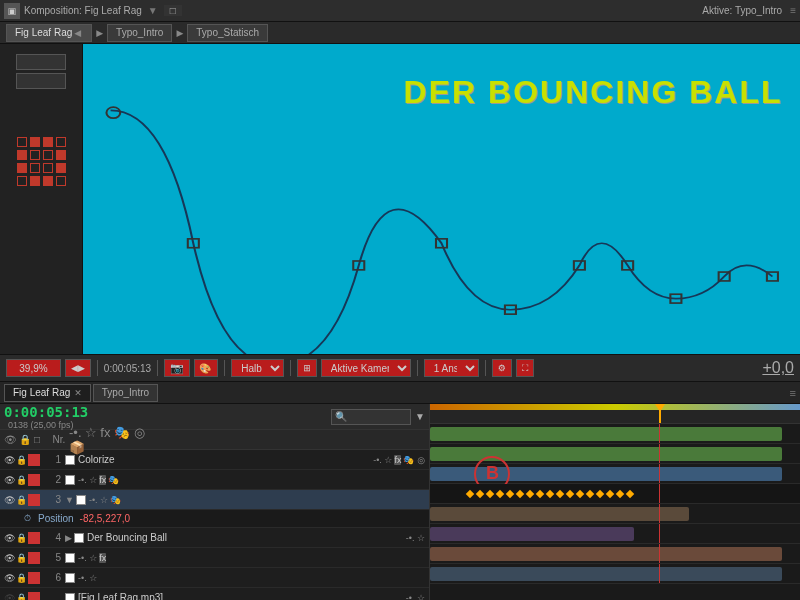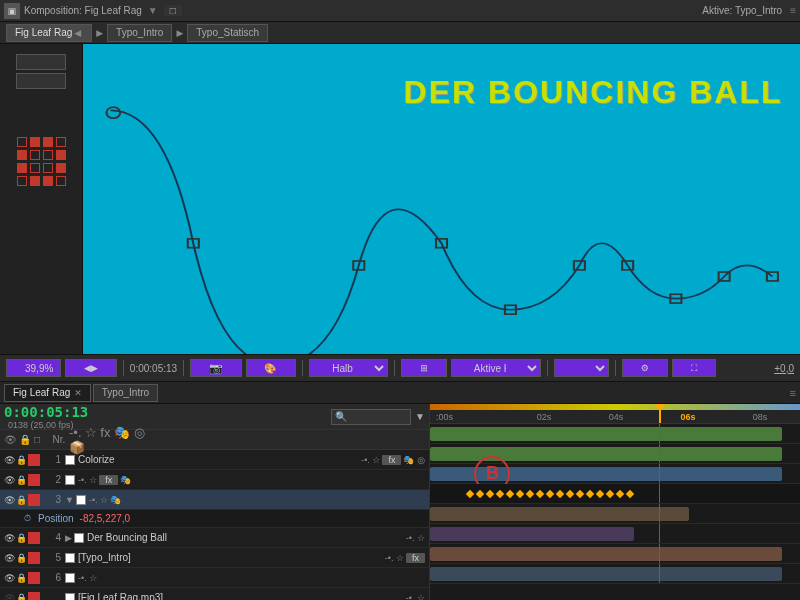--- a/index.html
+++ b/index.html
@@ -123,25 +123,25 @@
       display: flex;
       align-items: center;
       padding: 0 6px;
       gap: 4px;
       border-top: 1px solid #111;
       border-bottom: 1px solid #111;
       font-size: 10px;
     }
     .preview-toolbar select, .preview-toolbar button {
       height: 18px;
-      background: #6d28d9;
+      background: #b91c1c;
       color: #ccc;
       border: 1px solid #555;
       font-size: 10px;
-      padding: 0 18px;
+      padding: 0 5px;
       cursor: pointer;
     }
     .toolbar-divider {
       width: 1px;
       height: 16px;
       background: #555;
       margin: 0 2px;
     }
     .toolbar-label {
       color: #aaa;
@@ -255,21 +255,21 @@
       font-size: 10px;
       cursor: pointer;
     }
     .layer-row.selected { background: #2e3d4f; }
 
     .layer-color { width: 12px; height: 12px; margin-right: 3px; flex-shrink: 0; }
     .layer-num { width: 18px; text-align: right; margin-right: 4px; color: #888; }
     .layer-name-text { flex: 1; color: #ccc; }
     .layer-name-text.selected-layer { color: #ffcc00; font-weight: bold; }
     .layer-fx-icons { display: flex; gap: 2px; align-items: center; }
-    .fx-tag { font-size: 9px; background: #555; padding: 0 6px; color: #ccc; border-radius: 1px; }
+    .fx-tag { font-size: 9px; background: #555; padding: 0 0; color: #ccc; border-radius: 1px; }
     .layer-sub-row {
       height: 18px;
       display: flex;
       align-items: center;
       padding: 0 4px 0 24px;
       border-bottom: 1px solid #2a2a2a;
       background: #1a1a1a;
       font-size: 10px;
     }
     .sub-label { color: #88aacc; margin-right: 6px; }
@@ -448,21 +448,21 @@
   <select style="width:90px;">
     <option>Aktive Kamera</option>
   </select>
   <div class="toolbar-divider"></div>
   <select style="width:55px;">
     <option>1 Ans...</option>
   </select>
   <div class="toolbar-divider"></div>
   <button style="font-size:9px;">⚙</button>
   <button style="font-size:9px;">⛶</button>
-  <span style="margin-left:auto; color:#aaa; font-size:10px;text-decoration:underline;">+0,0</span>
+  <span style="margin-left:auto; color:#aaa; font-size:16px;text-decoration:underline;">+0,0</span>
 </div>
 
 <div class="timeline-area">
 
   <div class="timeline-tabs">
     <div class="tl-tab active">
       <span>Fig Leaf Rag</span>
       <span class="close-x">✕</span>
     </div>
     <div class="tl-tab">
@@ -555,21 +555,20 @@
             <span style="color:#888; font-size:9px;">-•. ☆</span>
           </div>
         </div>
 
         <div class="layer-row">
           <span style="width:12px; font-size:9px;">👁</span>
           <span style="width:12px; font-size:9px; color:#888;">🔒</span>
           <div class="layer-color" style="background:#cc3333;"></div>
           <span class="layer-num">5</span>
           <div class="layer-icon-sq"></div>
-          <span class="layer-name-text">[Typo_Intro]</span>
           <div class="layer-fx-icons">
             <span style="color:#888; font-size:9px;">-•. ☆</span>
             <span class="fx-tag">fx</span>
           </div>
         </div>
 
         <div class="layer-row">
           <span style="width:12px; font-size:9px;">👁</span>
           <span style="width:12px; font-size:9px; color:#888;">🔒</span>
           <div class="layer-color" style="background:#cc3333;"></div>
@@ -592,27 +591,20 @@
           </div>
         </div>
       </div>
     </div>
 
     <div class="track-panel">
 
       <div class="track-ruler">
 
         <div style="position:absolute; top:0; left:0; right:0; height:6px; background: linear-gradient(to right, #cc6600 0%, #cccc00 50%, #6699cc 100%);"></div>
-        <div style="display:flex; width:100%; margin-top:6px;">
-          <span style="flex:1; text-align:left; font-size:9px; padding-left:2px;">:00s</span>
-          <span style="flex:1; text-align:center; font-size:9px;">02s</span>
-          <span style="flex:1; text-align:center; font-size:9px;">04s</span>
-          <span style="flex:1; text-align:center; font-size:9px; color:#ffaa00; font-weight:bold;">06s</span>
-          <span style="flex:1; text-align:center; font-size:9px;">08s</span>
-        </div>
 
         <div class="playhead" style="left: 62%;">
           <div style="width:0; height:0; border-left:5px solid transparent; border-right:5px solid transparent; border-top:8px solid #ffaa00; position:absolute; top:0; left:-4px;"></div>
         </div>
       </div>
 
       <div class="track-rows">
 
         <div class="track-row">
           <div class="track-bar" style="left:0; width:95%; background: #4a7a3a;"></div>

